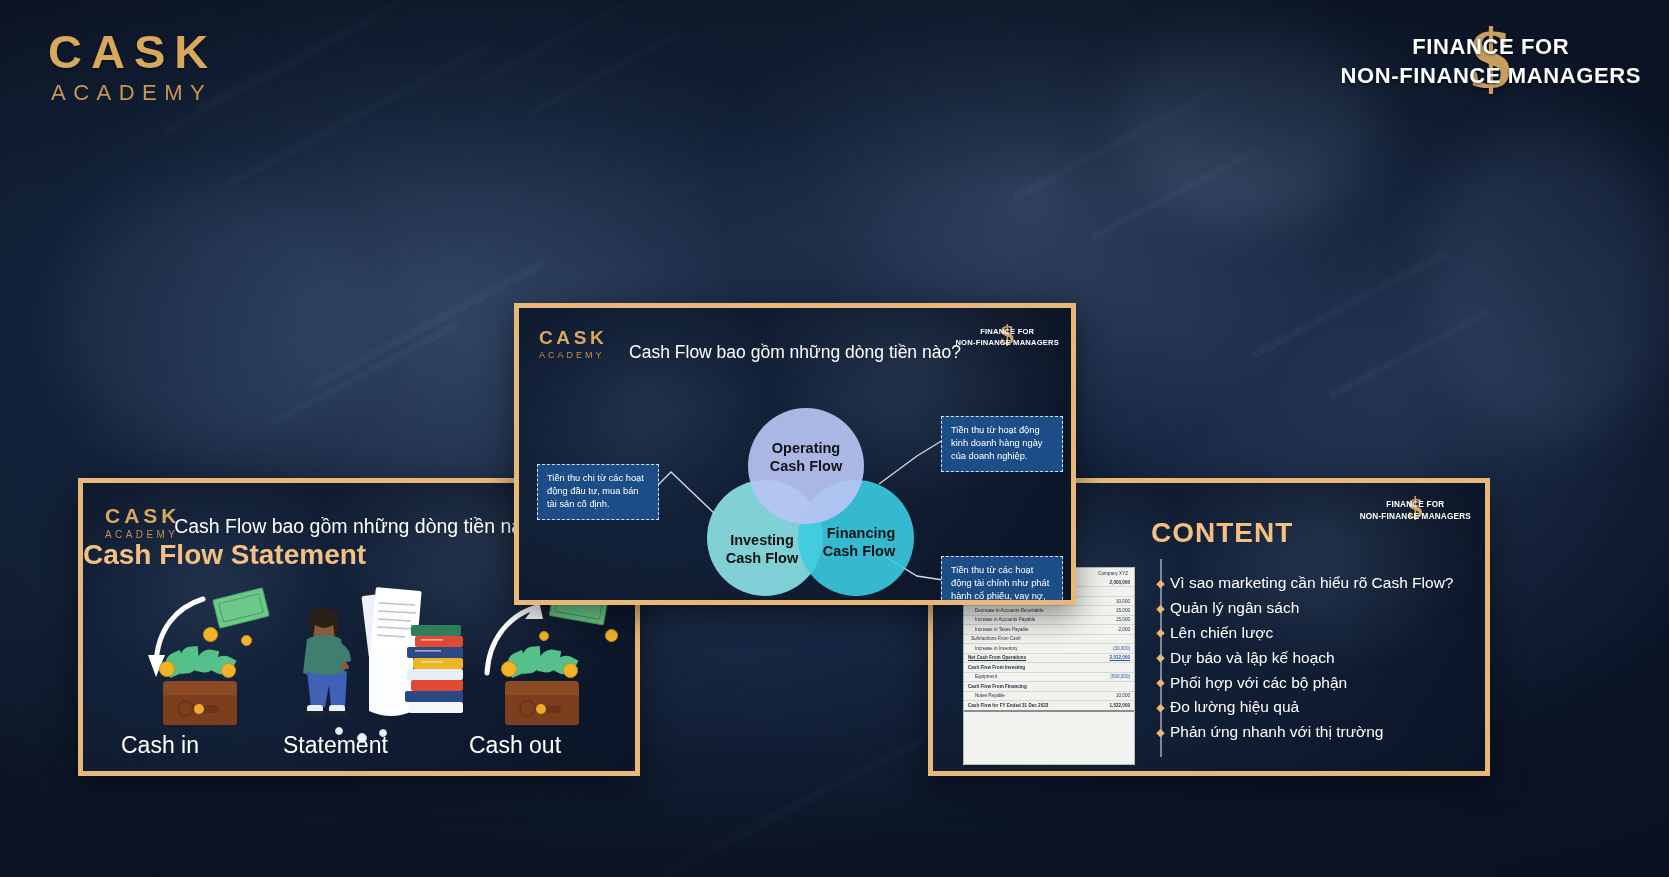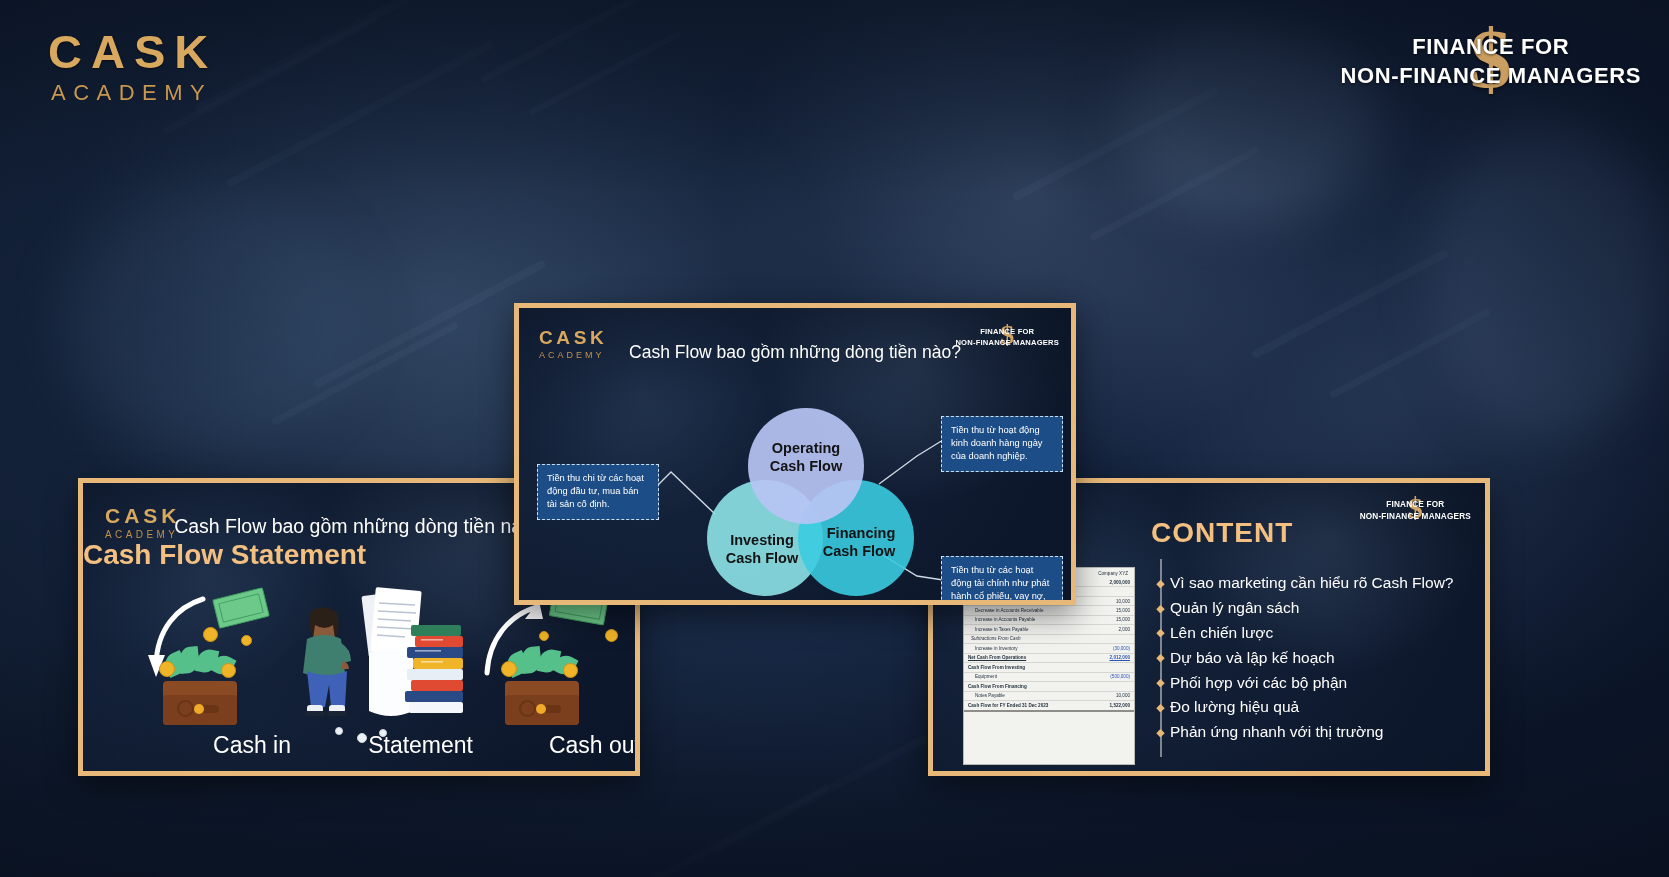--- a/index.html
+++ b/index.html
@@ -99,21 +99,21 @@
 
   
   #panel-left { left: 78px; top: 478px; width: 562px; height: 298px; }
   #panel-left .mini-logo { left: 22px; top: 22px; }
   #panel-left .mini-logo .m1 { font-size: 21px; letter-spacing: 4px; }
   #panel-left .mini-logo .m2 { font-size: 10px; letter-spacing: 3.4px; margin-top: 4px; }
   #panel-left .kicker { position: absolute; left: 0; right: 0; top: 32px; text-align: center; font-size: 19.5px; }
   #panel-left .headline { position: absolute; left: 0; right: 0; top: 56px; font-size: 28px; }
 
   .illus-row { position: absolute; left: 0; right: 0; bottom: 8px; height: 180px; }
-  .illus { position: absolute; text-align: right; }
+  .illus { position: absolute; text-align: left; }
   .illus .cap { font-size: 23px; color: #fff; position: absolute; left: 0; right: 0; bottom: 4px; }
 
   
   .wallet { position: absolute; width: 74px; height: 52px; }
   .wallet .body { position: absolute; left: 0; bottom: 0; width: 74px; height: 44px; background: #8a4a24; border-radius: 4px; }
   .wallet .flap { position: absolute; left: 0; bottom: 0; width: 74px; height: 30px; background: #7b3f1d; border-radius: 3px 3px 4px 4px; }
   .wallet .circ { position: absolute; left: 14px; bottom: 8px; width: 17px; height: 17px; border: 2.5px solid #6a3416; border-radius: 50%; }
   .wallet .clip { position: absolute; left: 38px; bottom: 12px; width: 18px; height: 8px; background: #6a3416; border-radius: 4px; }
   .wallet .clip b { position: absolute; left: -7px; top: -1px; width: 10px; height: 10px; background: #f0a929; border-radius: 50%; }
   .bill { position: absolute; background: #6dc98a; border: 1.5px solid #3f9f60; border-radius: 2px; }

